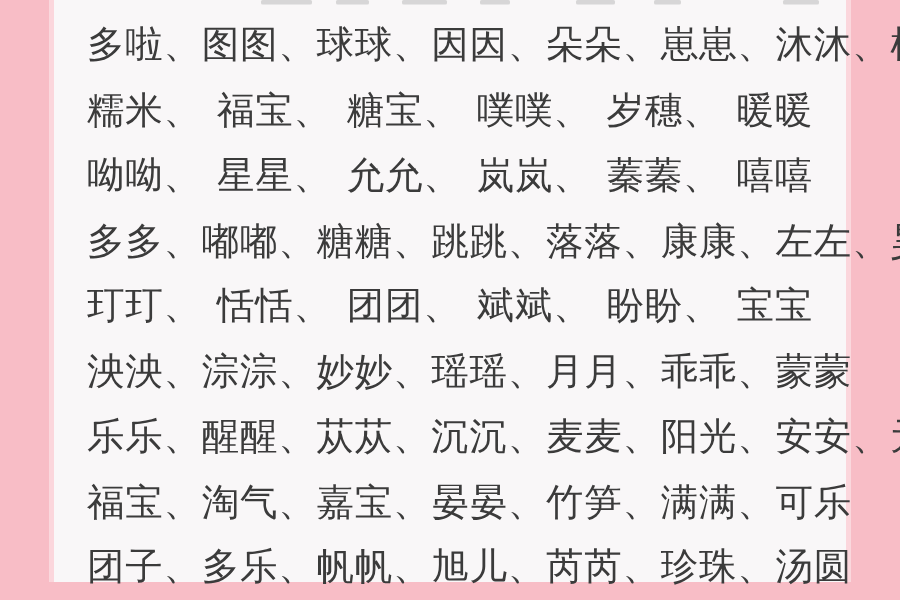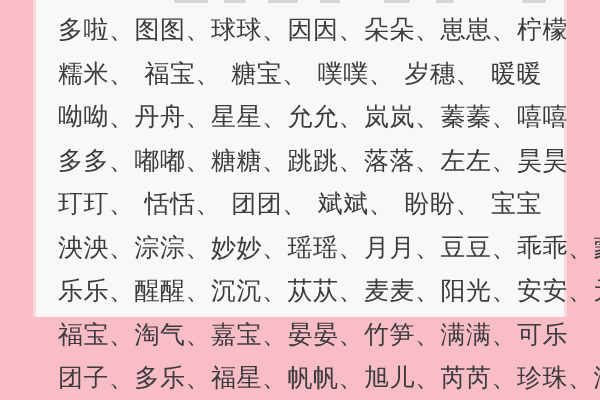--- a/index.html
+++ b/index.html
@@ -12,21 +12,21 @@
     overflow: hidden;
     background: #f8bdc6;
     font-family: "Liberation Serif", "DejaVu Serif", serif;
     position: relative;
   }
   .card {
     position: absolute;
     top: 0;
     left: 33px;
     width: 534px;
-    height: 317px;
+    height: 388px;
     background: #f9f7f8;
     border-left: 3px solid #fbd6dc;
     border-right: 3px solid #fbd6dc;
     box-sizing: border-box;
   }
   .rows {
     position: absolute;
     top: 8px;
     left: 22px;
     right: 22px;
@@ -74,89 +74,88 @@
   <span class="fragment f6"></span>
   <span class="fragment f7"></span>
   <div class="rows">
       <div class="name-row">
         <span class="nickname">多啦、</span>
         <span class="nickname">图图、</span>
         <span class="nickname">球球、</span>
         <span class="nickname">因因、</span>
         <span class="nickname">朵朵、</span>
         <span class="nickname">崽崽、</span>
+        <span class="nickname">沐沐、</span>
         <span class="nickname">柠檬</span>
       </div>
       <div class="name-row">
         <span class="nickname">糯米、</span>
         <span class="nickname">福宝、</span>
         <span class="nickname">糖宝、</span>
         <span class="nickname">噗噗、</span>
         <span class="nickname">岁穗、</span>
         <span class="nickname">暖暖</span>
       </div>
       <div class="name-row">
         <span class="nickname">呦呦、</span>
-        <span class="nickname">丹舟、</span>
         <span class="nickname">星星、</span>
         <span class="nickname">允允、</span>
         <span class="nickname">岚岚、</span>
         <span class="nickname">蓁蓁、</span>
         <span class="nickname">嘻嘻</span>
       </div>
       <div class="name-row">
         <span class="nickname">多多、</span>
         <span class="nickname">嘟嘟、</span>
         <span class="nickname">糖糖、</span>
         <span class="nickname">跳跳、</span>
         <span class="nickname">落落、</span>
+        <span class="nickname">康康、</span>
         <span class="nickname">左左、</span>
         <span class="nickname">昊昊</span>
       </div>
       <div class="name-row">
         <span class="nickname">玎玎、</span>
         <span class="nickname">恬恬、</span>
         <span class="nickname">团团、</span>
         <span class="nickname">斌斌、</span>
         <span class="nickname">盼盼、</span>
         <span class="nickname">宝宝</span>
       </div>
       <div class="name-row">
         <span class="nickname">泱泱、</span>
         <span class="nickname">淙淙、</span>
         <span class="nickname">妙妙、</span>
         <span class="nickname">瑶瑶、</span>
         <span class="nickname">月月、</span>
-        <span class="nickname">豆豆、</span>
         <span class="nickname">乖乖、</span>
         <span class="nickname">蒙蒙</span>
       </div>
       <div class="name-row">
         <span class="nickname">乐乐、</span>
         <span class="nickname">醒醒、</span>
+        <span class="nickname">苁苁、</span>
         <span class="nickname">沉沉、</span>
-        <span class="nickname">苁苁、</span>
         <span class="nickname">麦麦、</span>
         <span class="nickname">阳光、</span>
         <span class="nickname">安安、</span>
         <span class="nickname">元宝</span>
       </div>
       <div class="name-row">
         <span class="nickname">福宝、</span>
         <span class="nickname">淘气、</span>
         <span class="nickname">嘉宝、</span>
         <span class="nickname">晏晏、</span>
         <span class="nickname">竹笋、</span>
         <span class="nickname">满满、</span>
         <span class="nickname">可乐</span>
       </div>
       <div class="name-row">
         <span class="nickname">团子、</span>
         <span class="nickname">多乐、</span>
-        <span class="nickname">福星、</span>
         <span class="nickname">帆帆、</span>
         <span class="nickname">旭儿、</span>
         <span class="nickname">芮芮、</span>
         <span class="nickname">珍珠、</span>
         <span class="nickname">汤圆</span>
       </div>
     </div>
 </div>
 
 </body></html>

